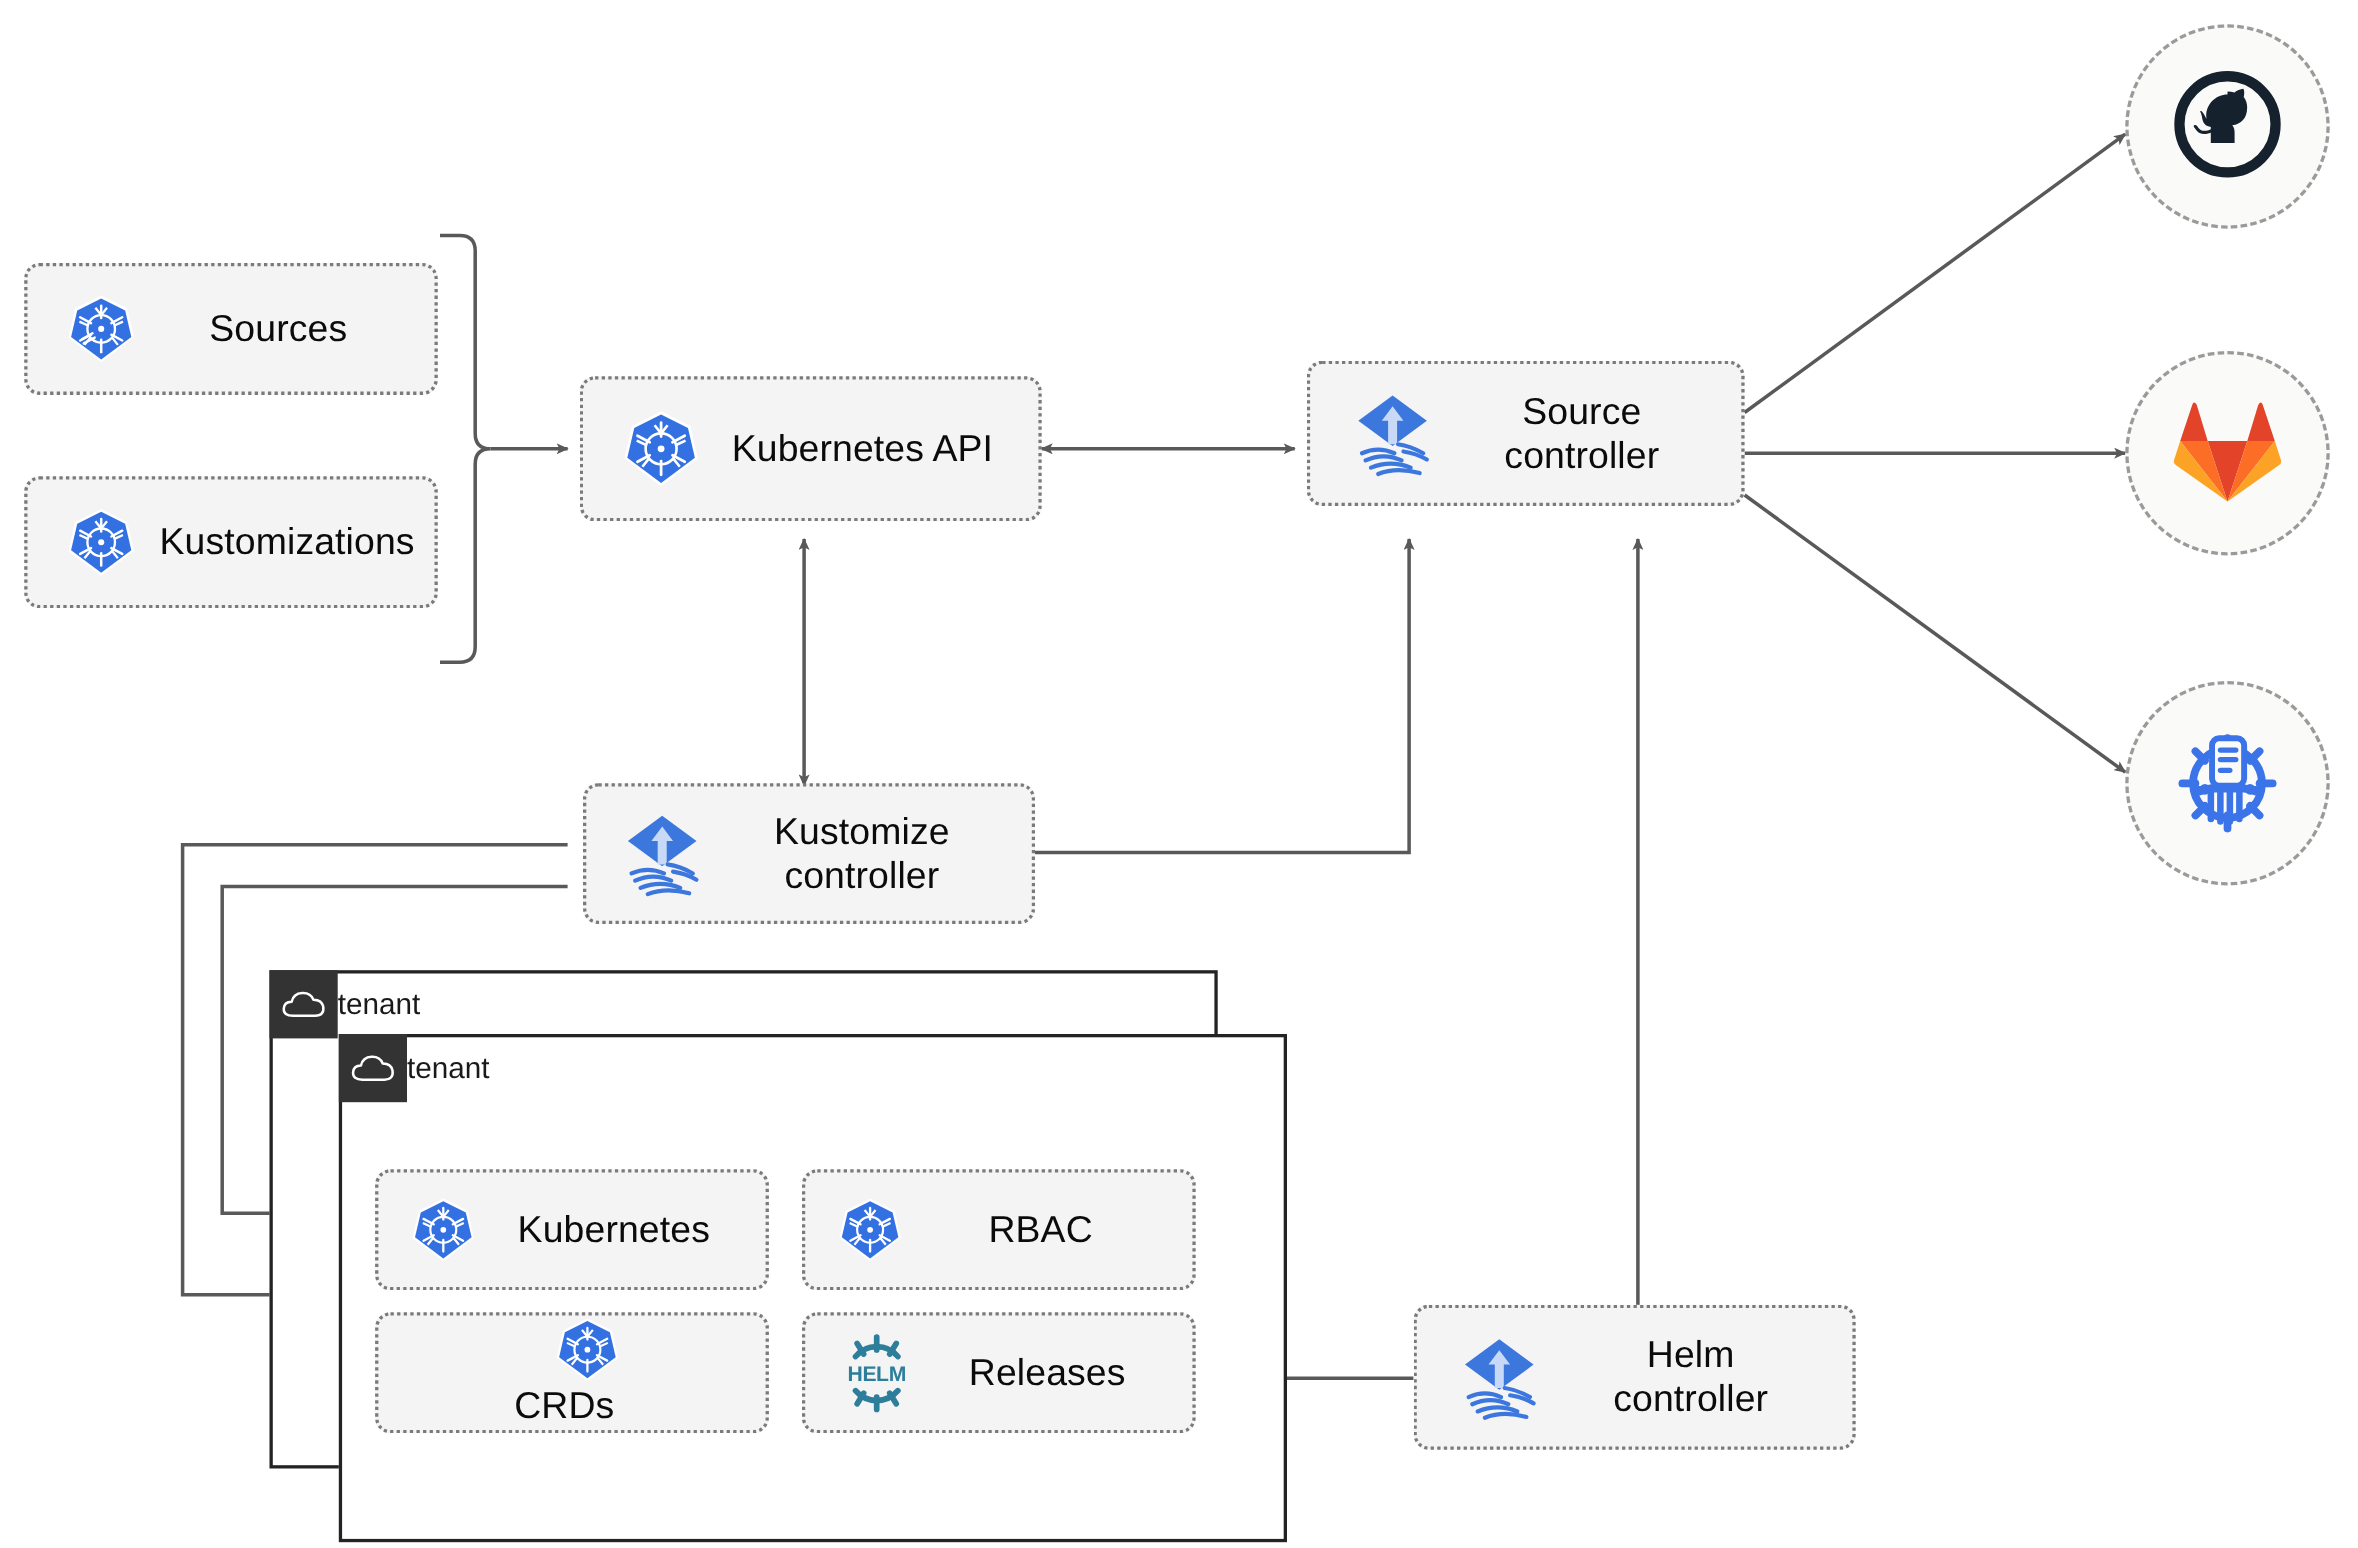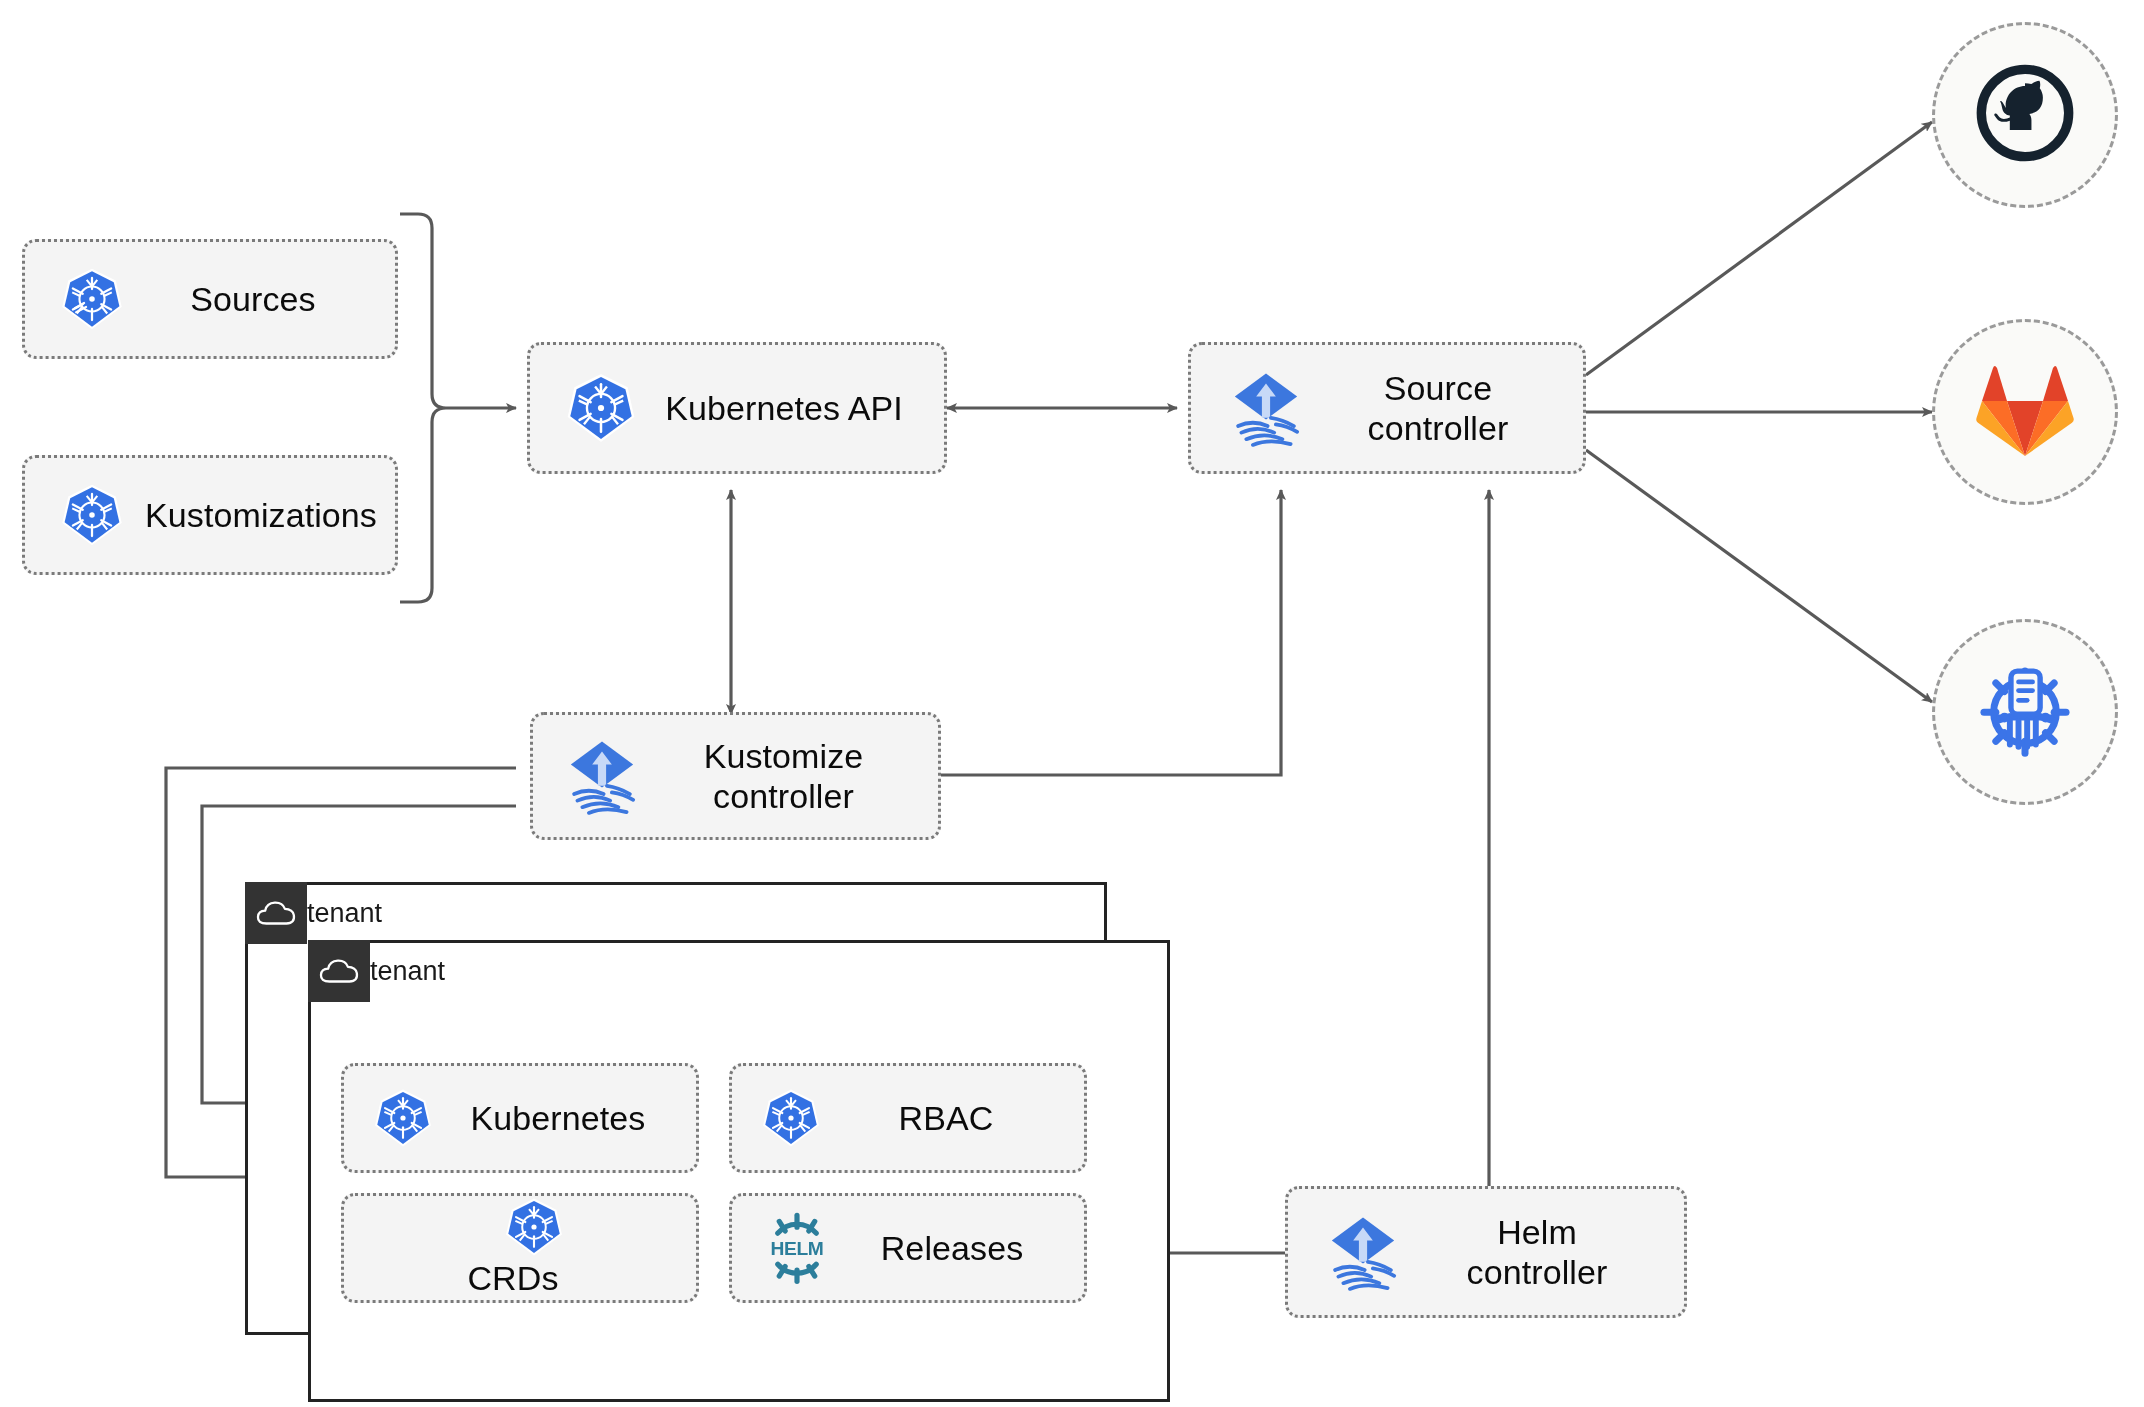--- a/index.html
+++ b/index.html
@@ -120,21 +120,21 @@
         </g>
         <g fill="none" stroke="#ffffff" stroke-width="3.2">
           <circle cx="50" cy="50" r="19"></circle>
           <path d="M50 31 L42 21 M50 31 L58 21 M31 45 L20 40 M35 62 L27 72 M65 62 L73 72 M69 45 L80 40"></path>
         </g>
       </svg>
     </span>
     <span class="lbl">Sources</span>
   </div>
 
-  <div class="node" style="left:22px;top:455px;width:376px;height:120px;gap:16px;">
+  <div class="node" style="left:22px;top:433px;width:376px;height:120px;gap:16px;">
     <span class="ico" style="margin-left:34px;">
       <svg class="k8s-ico" viewBox="0 0 100 100">
         <polygon points="50,4 86,22 95,62 50,96 5,62 14,22" fill="#ffffff"></polygon>
         <polygon points="50,8 83,24.5 91.5,61 50,92 8.5,61 17,24.5" fill="#3371E3"></polygon>
         <g fill="#ffffff" stroke="#ffffff" stroke-width="3.4" stroke-linecap="round">
           <circle cx="50" cy="50" r="4.2" stroke="none"></circle>
           <line x1="50" y1="18" x2="50" y2="35"></line>
           <line x1="50" y1="65" x2="50" y2="82"></line>
           <line x1="21" y1="34" x2="36" y2="42"></line>
           <line x1="64" y1="58" x2="79" y2="66"></line>
@@ -166,21 +166,21 @@
         </g>
         <g fill="none" stroke="#ffffff" stroke-width="3.2">
           <circle cx="50" cy="50" r="19"></circle>
           <path d="M50 31 L42 21 M50 31 L58 21 M31 45 L20 40 M35 62 L27 72 M65 62 L73 72 M69 45 L80 40"></path>
         </g>
       </svg>
     </span>
     <span class="lbl">Kubernetes API</span>
   </div>
 
-  <div class="node two-line" style="left:1188px;top:342px;width:398px;height:132px;">
+  <div class="node two-line" style="left:1188px;top:328px;width:398px;height:132px;">
     <span class="ico" style="margin-left:34px;">
       <svg class="flux-ico" viewBox="0 0 100 100">
         <polygon points="50,8 88,36 50,64 12,36" fill="#3C77DE"></polygon>
         <path d="M50 20 L62 36 L55 36 L55 62 L45 62 L45 36 L38 36 Z" fill="#C7D9F7"></path>
         <g stroke="#3C77DE" stroke-width="4.6" fill="none" stroke-linecap="round">
           <path d="M16 72 Q34 64 52 72"></path>
           <path d="M20 80 Q40 71 60 80"></path>
           <path d="M26 88 Q48 79 70 88"></path>
           <path d="M34 95 Q54 87 80 94"></path>
           <path d="M56 62 Q70 64 84 72"></path>

